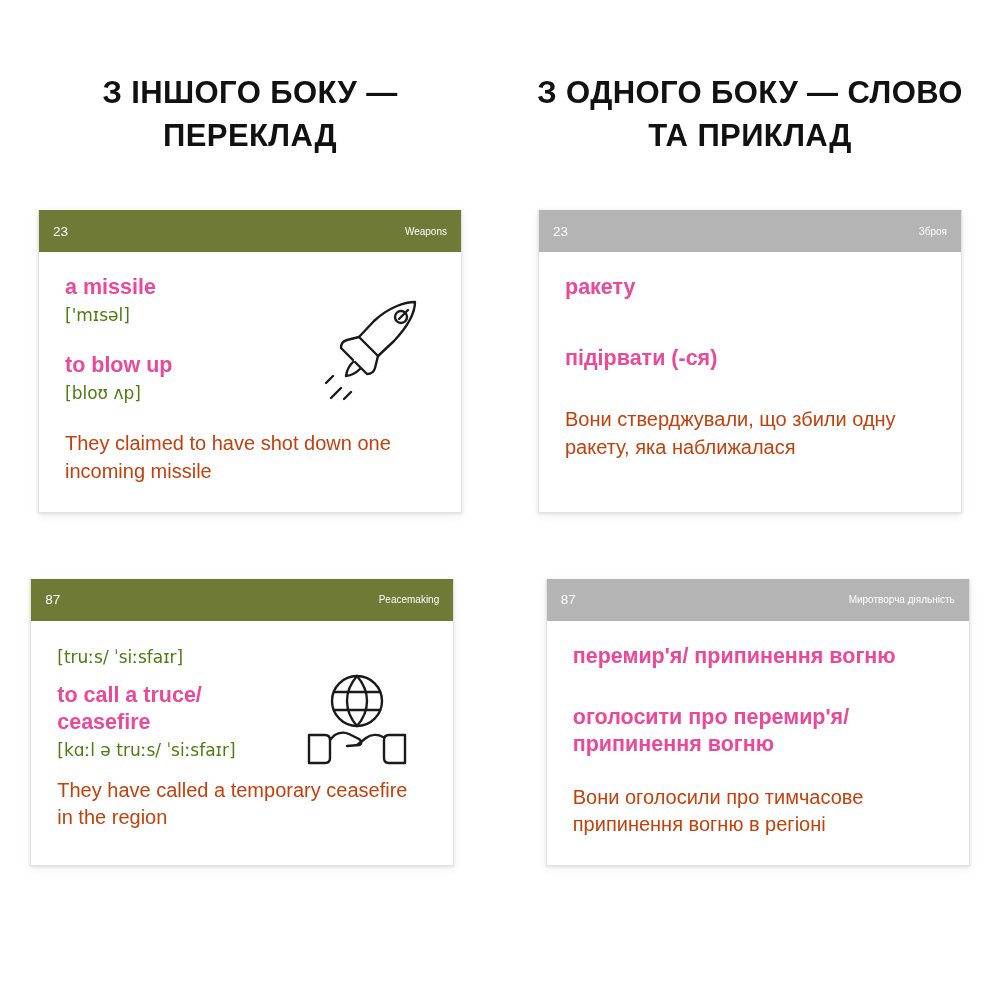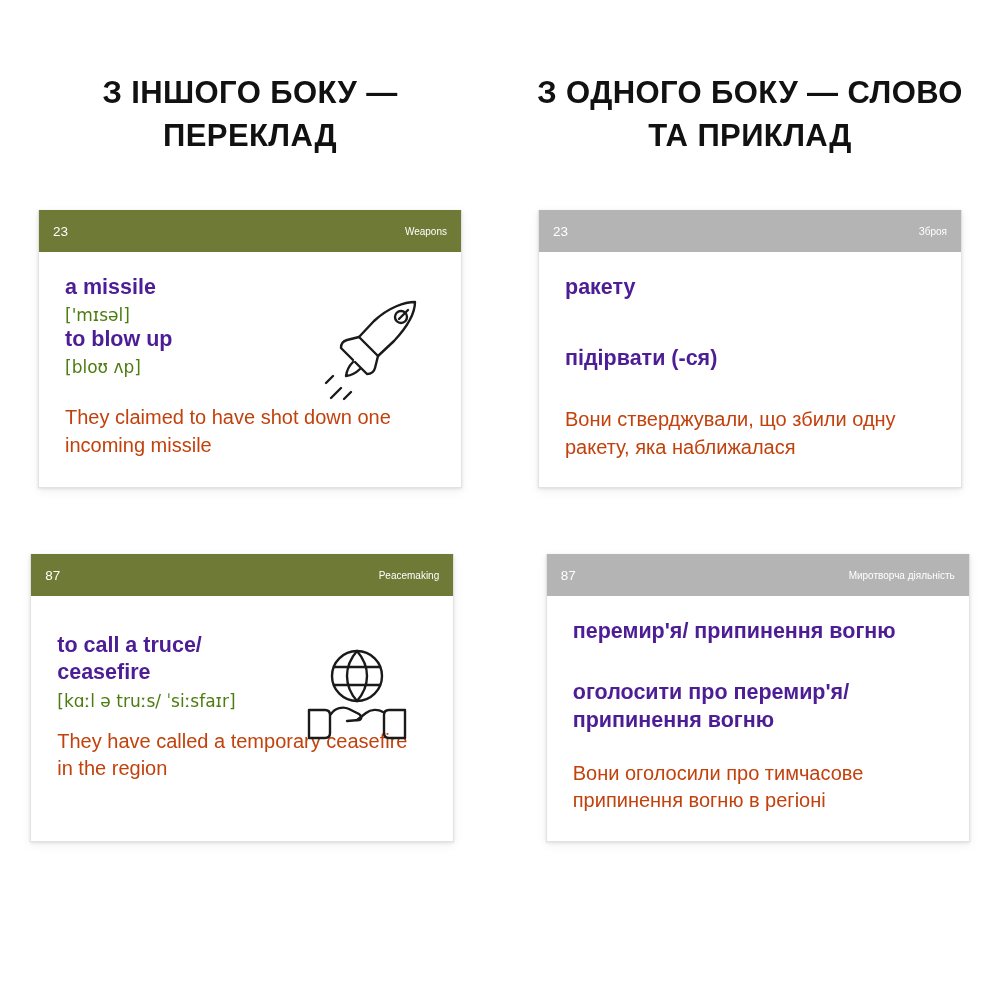--- a/index.html
+++ b/index.html
@@ -81,31 +81,31 @@
 
   .card-body {
     padding: 22px 26px 26px 26px;
     position: relative;
     min-height: 230px;
   }
 
   .term {
     font-size: 21.5px;
     font-weight: 700;
-    color: #4c1d95;
+    color: #ec4899;
     line-height: 1.26;
   }
   .ipa {
     font-size: 17px;
     color: #4d7c0f;
     margin-top: 3px;
     line-height: 1.3;
     font-family: "DejaVu Sans", sans-serif;
   }
-  .term.second { }
+  .term.second { margin-top: 26px; }
   .example {
     margin-top: 26px;
     font-size: 20px;
     line-height: 1.38;
     color: #c2410c;
   }
   .uk .term { font-size: 21.5px; }
   .uk .example { margin-top: 34px; }
   .uk .term.second { margin-top: 44px; }
 
@@ -185,20 +185,21 @@
 
     <div class="row">
 
       <div class="cell">
         <div class="card green">
           <div class="card-head">
             <span class="num">87</span>
             <span class="topic">Peacemaking</span>
           </div>
           <div class="card-body">
+            <div class="ipa">[truːs/ ˈsiːsfaɪr]</div>
             <div class="term second" style="margin-top:14px; max-width:230px;">to call a truce/ ceasefire</div>
             <div class="ipa">[kɑːl ə truːs/ ˈsiːsfaɪr]</div>
             <div class="example" style="margin-top:16px;">They have called a temporary ceasefire in the region</div>
 
             <div class="illo peace">
               <svg viewBox="0 0 140 112" fill="none" stroke="#1a1a1a" stroke-width="2.4" stroke-linecap="round" stroke-linejoin="round">
                 <circle cx="70" cy="36" r="25"></circle>
                 <path d="M70 11c-7 8-10 16-10 25s3 17 10 25"></path>
                 <path d="M70 11c7 8 10 16 10 25s-3 17-10 25"></path>
                 <path d="M47 27h46M47 45h46"></path>

